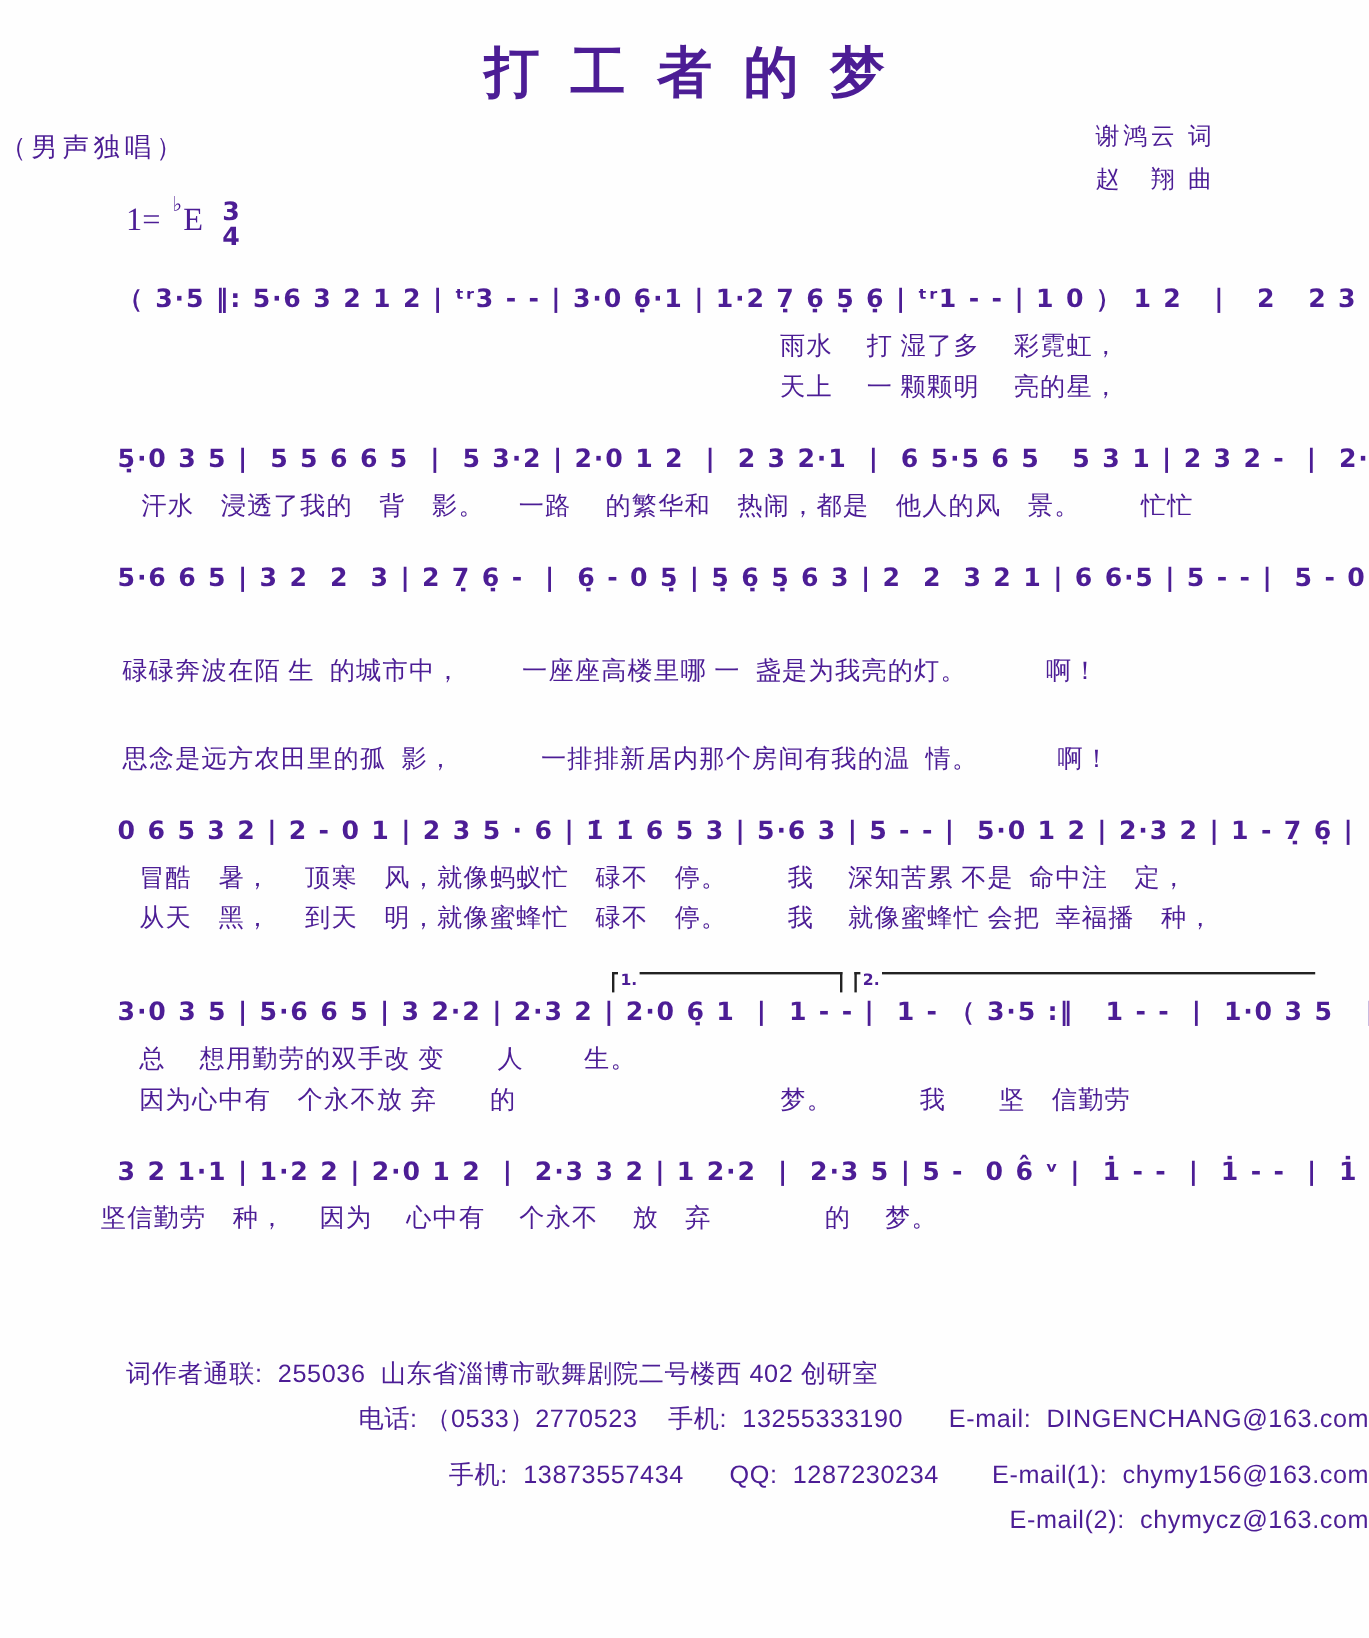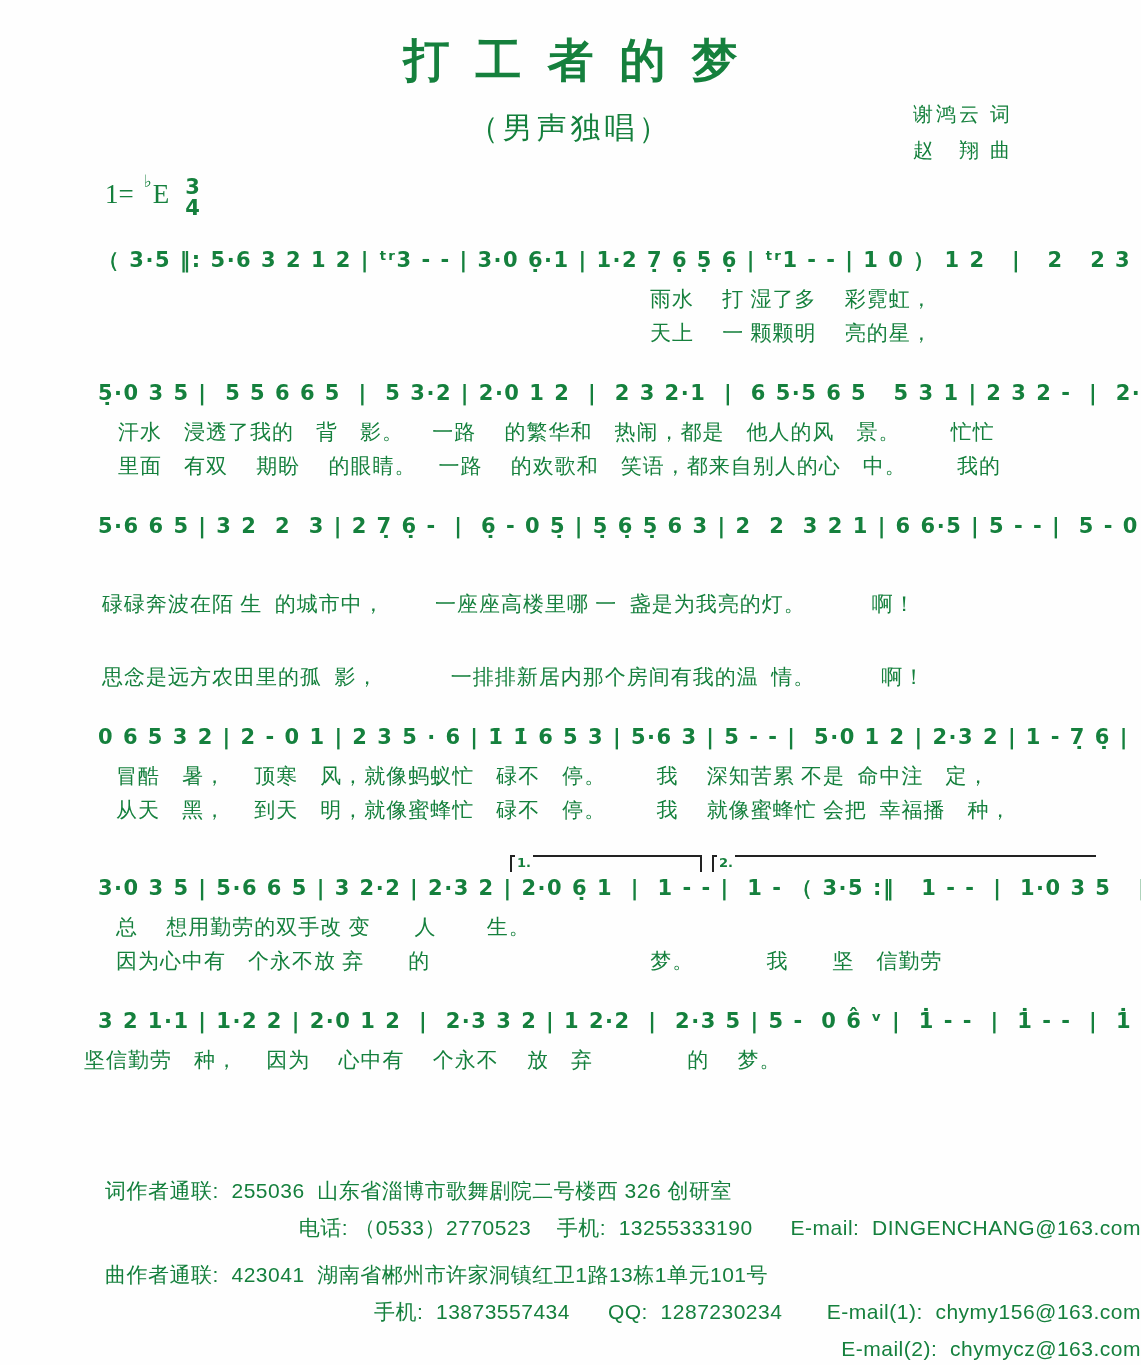--- a/index.html
+++ b/index.html
@@ -1,28 +1,28 @@
 <!DOCTYPE html>
 <html><head>
 <meta charset="utf-8">
 <style>
   html,body{margin:0;padding:0;background:#e8e8e8;}
   .page{
     width:1141px;height:1365px;margin:0 auto;background:#fefefe;
-    position:relative;color:#15803d;overflow:hidden;
+    position:relative;color:#4c1d95;overflow:hidden;
     font-family:"Liberation Serif", serif;
   }
   
   .hdr{position:relative;}
   .title{
     text-align:center;font-size:46px;font-weight:bold;
     letter-spacing:26px;text-indent:26px;margin:30px 0 0 0;
   }
   .subtitle{
-    text-align:center;font-size:30px;letter-spacing:4px;margin-top:16px;
+    text-align:left;font-size:22px;letter-spacing:4px;margin-top:16px;
   }
   .credits{
     position:absolute;top:66px;right:128px;text-align:left;
     font-size:20px;line-height:36px;letter-spacing:3px;
   }
   .keyline{
     margin:30px 0 0 105px;font-size:27px;display:flex;align-items:flex-start;
   }
   .keyline .flat{font-size:17px;position:relative;top:-8px;margin:0 1px 0 10px;}
   .keyline .frac{
@@ -98,21 +98,20 @@
 
     <section class="system">
       <div class="notation">（ 3·5 ‖: 5·6 3 2 1 2 | ᵗʳ3 - - | 3·0 6̣·1 | 1·2 7̣ 6̣ 5̣ 6̣ | ᵗʳ1 - - | 1 0 ） 1 2   |   2   2 3 2 1   |   1·6̣ 5̣</div>
       <div class="lyric">雨水　 打 湿了多　 彩霓虹，</div>
       <div class="lyric">天上　 一 颗颗明　 亮的星，</div>
     </section>
 
     <section class="system">
       <div class="notation">5̣·0 3 5 |  5 5 6 6 5  |  5 3·2 | 2·0 1 2  |  2 3 2·1  |  6 5·5 6 5   5 3 1 | 2 3 2 -  |  2·0 3 5  |</div>
       <div class="lyric">汗水　浸透了我的　背　影。　 一路　 的繁华和　热闹，都是　他人的风　景。　　 忙忙</div>
-      <div class="lyric">里面　有双　 期盼　 的眼睛。　一路　 的欢歌和　笑语，都来自别人的心　中。　　 我的</div>
     </section>
 
     <section class="system">
       <div class="notation">5·6 6 5 | 3 2  2  3 | 2 7̣ 6̣ -  |  6̣ - 0 5̣ | 5̣ 6̣ 5̣ 6 3 | 2  2  3 2 1 | 6 6·5 | 5 - - |  5 - 0 6 | 1̇ 6 5 -  |</div>
       <div class="lyric">碌碌奔波在陌 生  的城市中，　　 一座座高楼里哪 一  盏是为我亮的灯。　　　啊！</div>
       <div class="lyric">思念是远方农田里的孤  影，　　　 一排排新居内那个房间有我的温  情。　　　啊！</div>
     </section>
 
     <section class="system">
       <div class="notation">0 6 5 3 2 | 2 - 0 1 | 2 3 5 · 6 | 1̇ 1̇ 6 5 3 | 5·6 3 | 5 - - |  5·0 1 2 | 2·3 2 | 1 - 7̣ 6̣ |  5̣·5̣ 5 6 | 3 - - |</div>
@@ -133,21 +132,20 @@
     </section>
 
     <section class="system">
       <div class="notation">3 2 1·1 | 1·2 2 | 2·0 1 2  |  2·3 3 2 | 1 2·2  |  2·3 5 | 5 -  0 6̂ ᵛ |  1̇ - -  |  1̇ - -  |  1̇ - 0  |  0 0 0  ‖</div>
       <div class="lyric">坚信勤劳　种，　 因为　 心中有　 个永不　 放　弃　　　　 的　 梦。</div>
     </section>
 
   </div>
 
   <div class="contact">
-    <div class="row">词作者通联:  255036  山东省淄博市歌舞剧院二号楼西 326 创研室</div>
+    <div class="row">词作者通联:  255036  山东省淄博市歌舞剧院二号楼西 402 创研室</div>
     <div class="row indent">电话: （0533）2770523    手机:  13255333190      E-mail:  DINGENCHANG@163.com</div>
     <div class="gap"></div>
-    <div class="row">曲作者通联:  423041  湖南省郴州市许家洞镇红卫1路13栋1单元101号</div>
     <div class="row indent">手机:  13873557434      QQ:  1287230234       E-mail(1):  chymy156@163.com</div>
     <div class="row indent">E-mail(2):  chymycz@163.com</div>
   </div>
 
 </div>
 
 </body></html>

